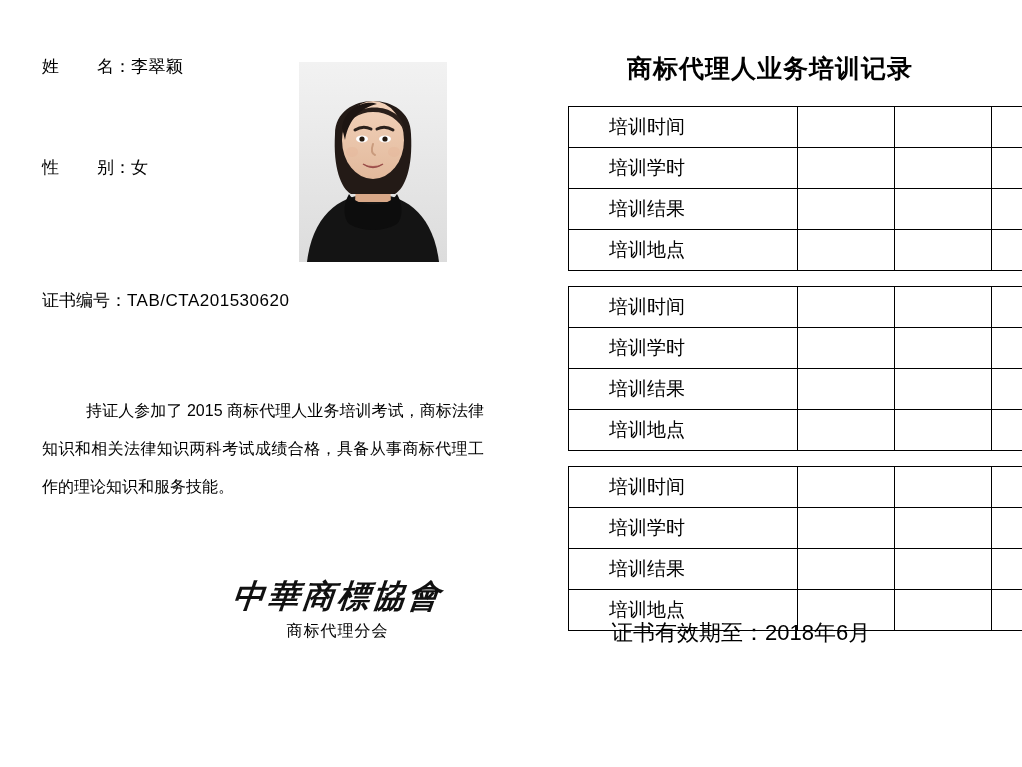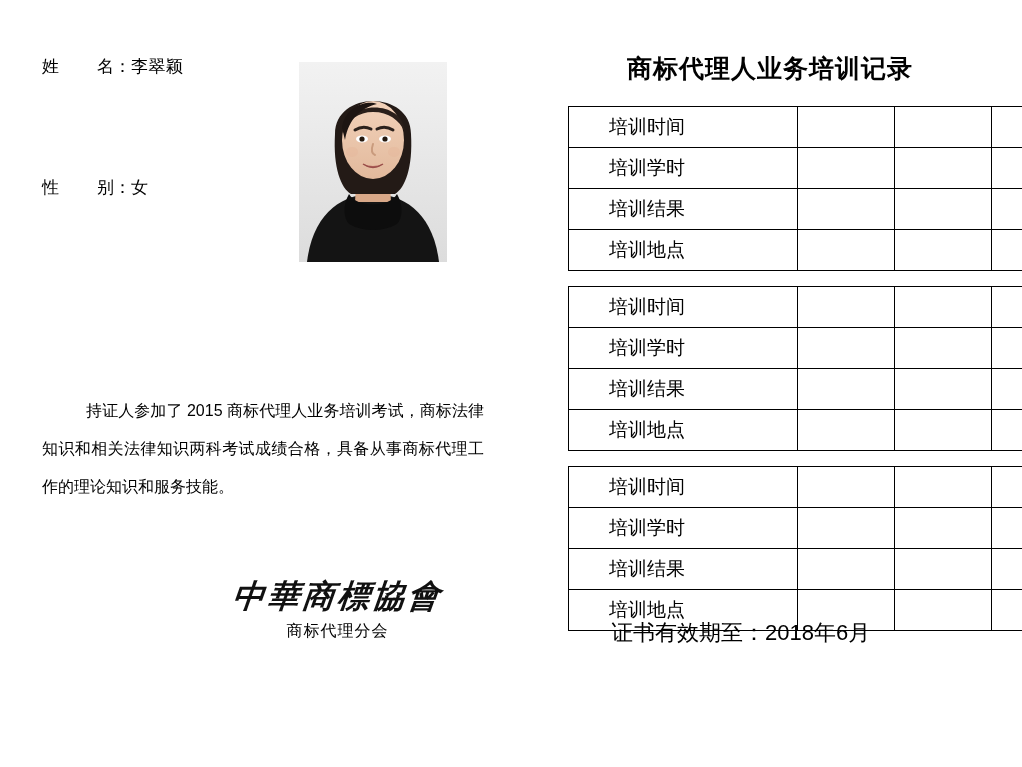--- a/index.html
+++ b/index.html
@@ -32,21 +32,21 @@
   .field {
     position: absolute;
     font-size: 17px;
     letter-spacing: 0.5px;
     white-space: nowrap;
   }
   .field-label {
     letter-spacing: 0px;
   }
   .field-name { left: 42px; top: 55px; }
-  .field-gender { left: 42px; top: 176px; }
+  .field-gender { left: 42px; top: 156px; }
   .field-cert { left: 42px; top: 289px; }
   .latin { font-family: "Liberation Sans", sans-serif; }
 
   .photo {
     position: absolute;
     left: 299px;
     top: 62px;
     width: 148px;
     height: 200px;
     overflow: hidden;
@@ -144,20 +144,23 @@
   <div class="left">
 
     <div class="field field-name">
       <span class="field-label">姓</span><span class="sp" style="display:inline-block;width:38px;"></span><span class="field-label">名：</span><span>李翠颖</span>
     </div>
 
     <div class="field field-gender">
       <span class="field-label">性</span><span class="sp" style="display:inline-block;width:38px;"></span><span class="field-label">别：</span><span>女</span>
     </div>
 
+    <div class="field field-cert">
+      <span class="field-label">证书编号：</span><span class="latin">TAB/CTA201530620</span>
+    </div>
 
     <div class="photo">
       <svg width="148" height="200" viewBox="0 0 148 200" xmlns="http://www.w3.org/2000/svg">
         <defs>
           <linearGradient id="bg" x1="0" y1="0" x2="0" y2="1">
             <stop offset="0%" stop-color="#f2f2f2"></stop>
             <stop offset="100%" stop-color="#dcdcdc"></stop>
           </linearGradient>
           <linearGradient id="skin" x1="0" y1="0" x2="0" y2="1">
             <stop offset="0%" stop-color="#f2d2ba"></stop>

